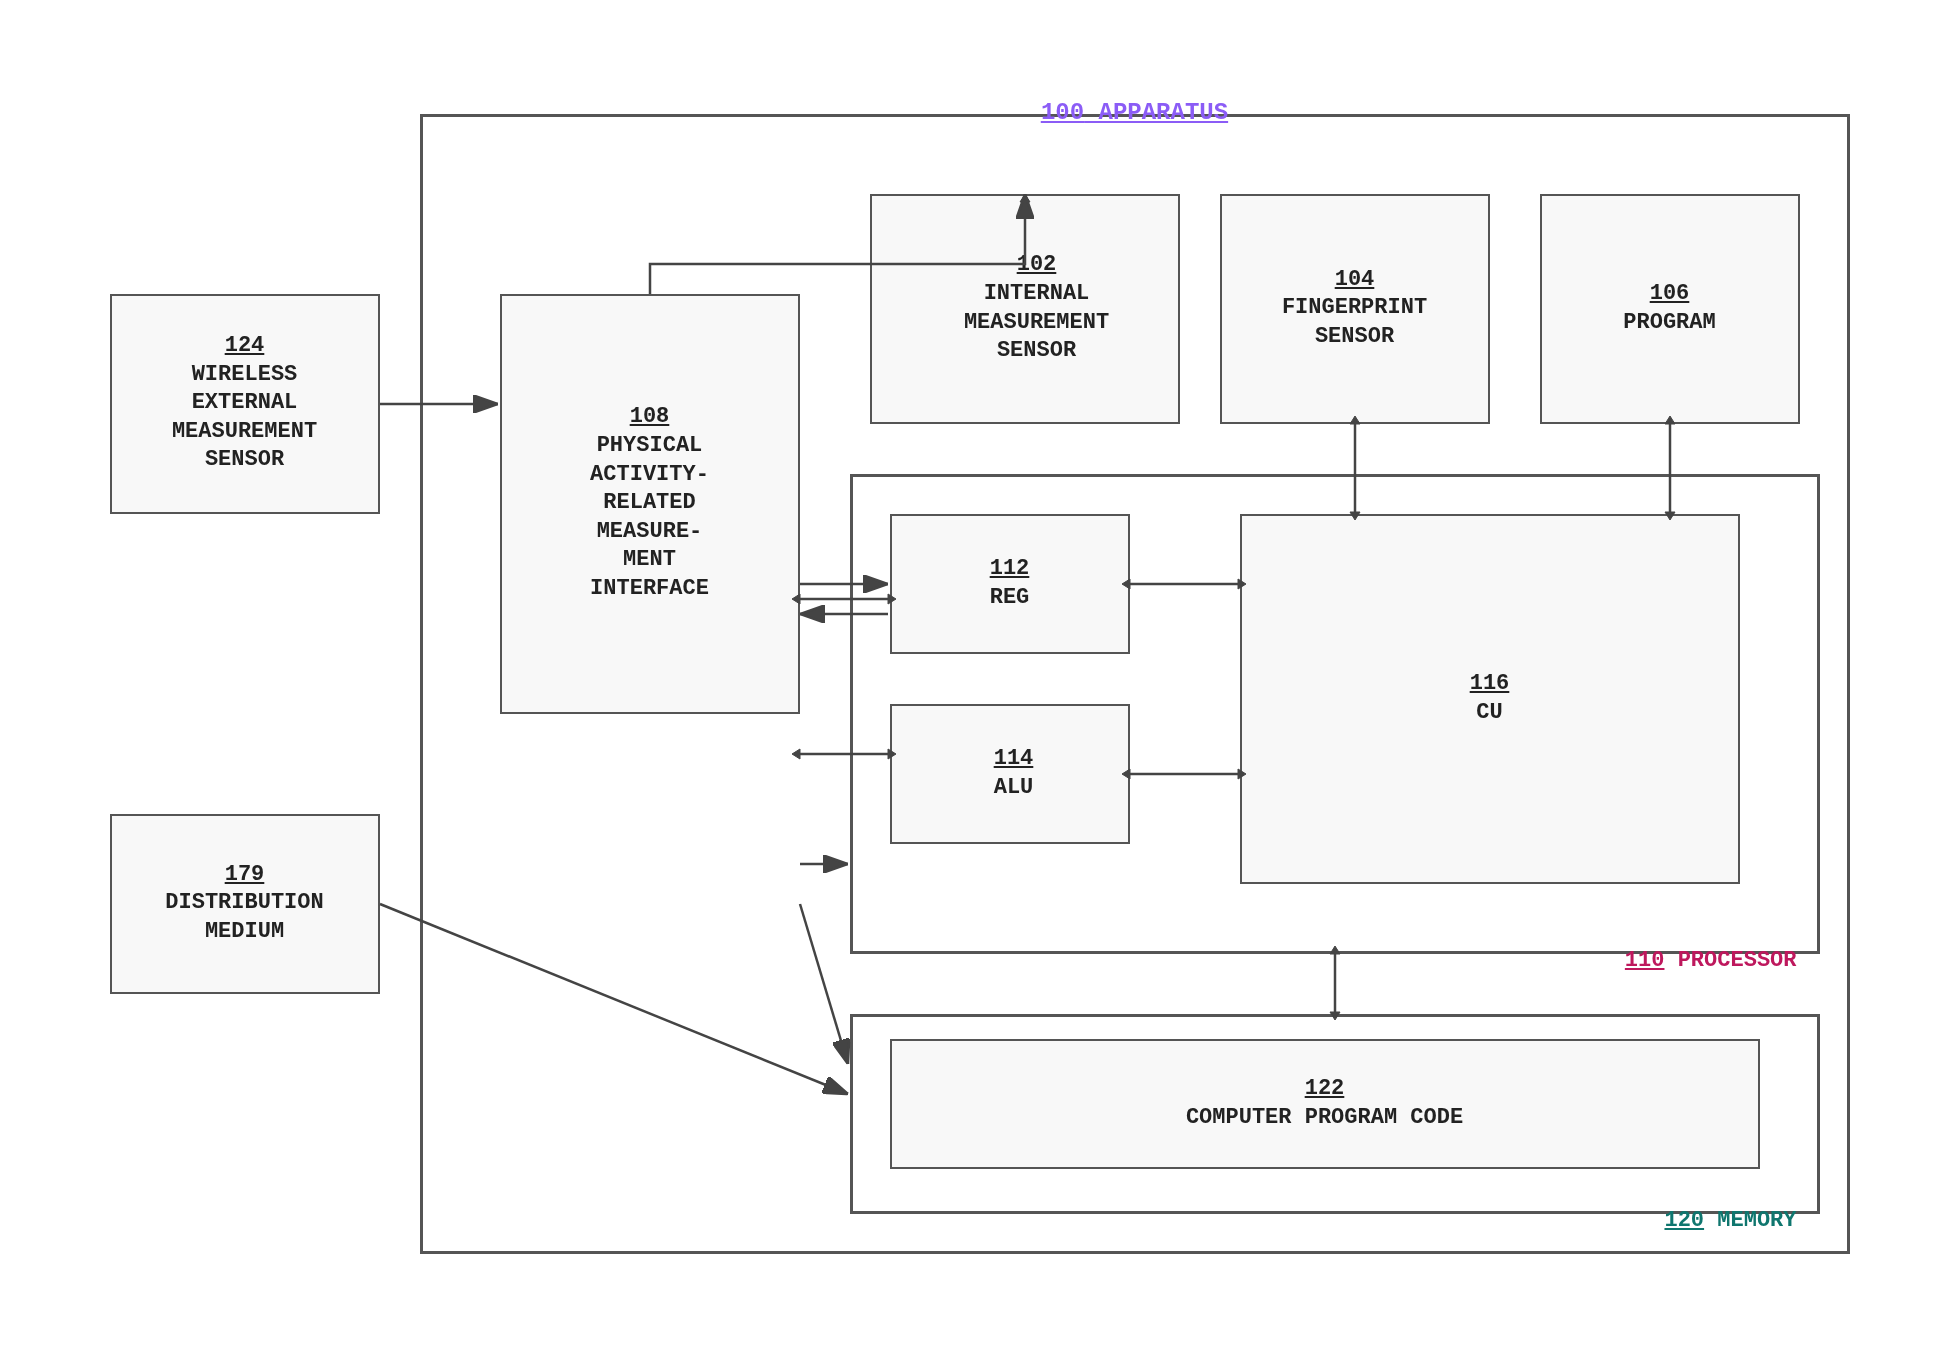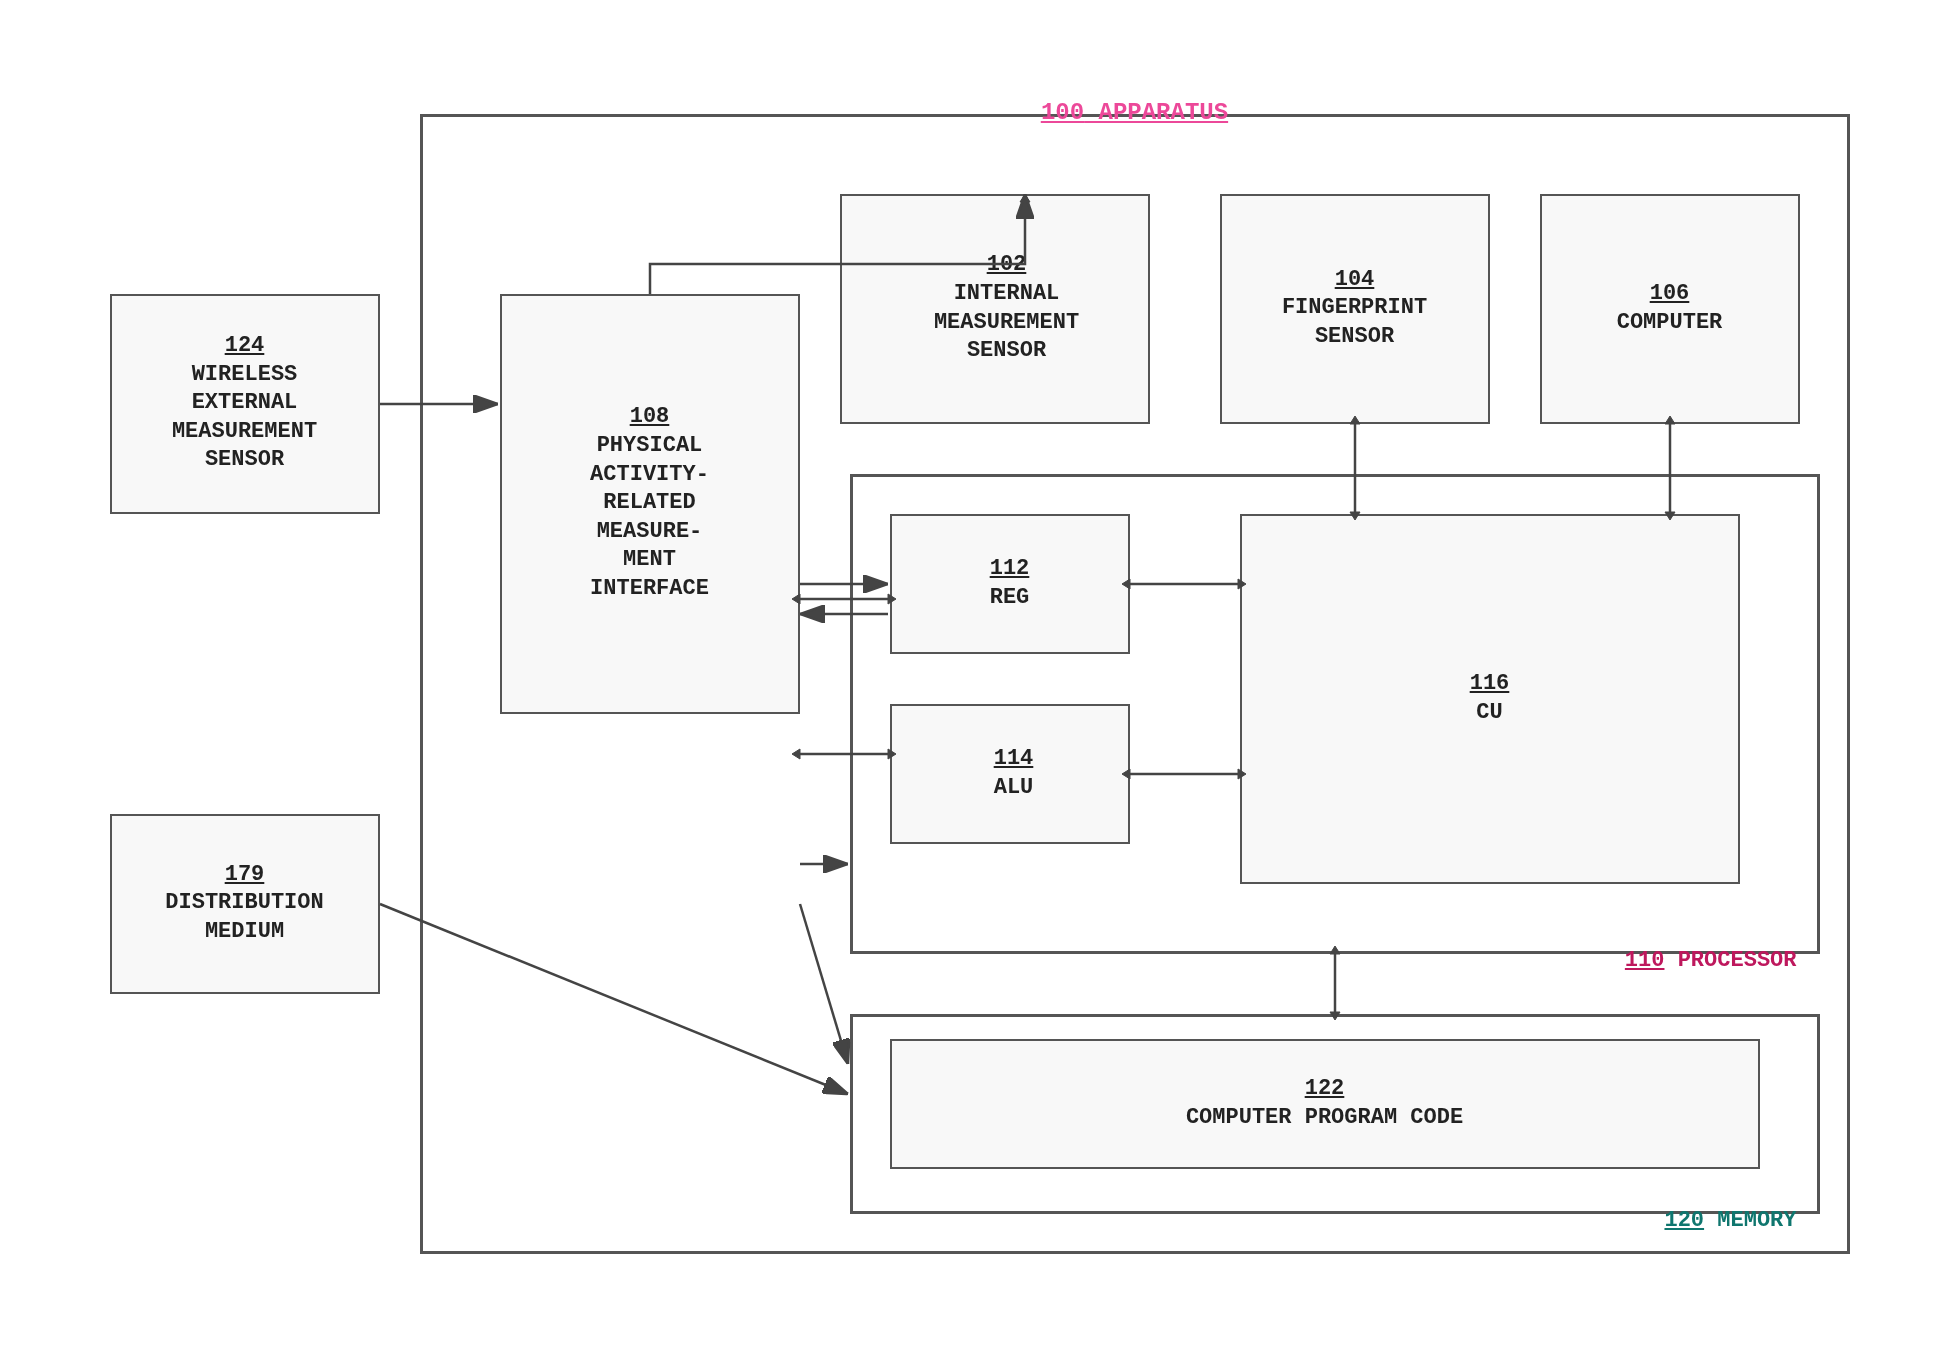--- a/index.html
+++ b/index.html
@@ -59,54 +59,54 @@
       fill: #444;
       stroke: #444;
     }
   </style>
 </head>
 <body>
 
 <div class="diagram-container">
 
   <div class="apparatus-outer" style="left:340px; top:60px; width:1430px; height:1140px;">
-    <span style="position:absolute; top:-18px; left:50%; transform:translateX(-50%); font-family:'Courier New',monospace; font-size:24px; font-weight:bold; text-decoration:underline; color:#ec4899; white-space:nowrap;">
+    <span style="position:absolute; top:-18px; left:50%; transform:translateX(-50%); font-family:'Courier New',monospace; font-size:24px; font-weight:bold; text-decoration:underline; color:#8b5cf6; white-space:nowrap;">
       <span style="text-decoration:underline;">100</span> APPARATUS
     </span>
   </div>
 
   <div class="box" style="left:30px; top:240px; width:270px; height:220px;">
     <span class="ref">124</span>
     <span>WIRELESS<br>EXTERNAL<br>MEASUREMENT<br>SENSOR</span>
   </div>
 
   <div class="box" style="left:30px; top:760px; width:270px; height:180px;">
     <span class="ref">179</span>
     <span>DISTRIBUTION<br>MEDIUM</span>
   </div>
 
   <div class="box" style="left:420px; top:240px; width:300px; height:420px;">
     <span class="ref">108</span>
     <span>PHYSICAL<br>ACTIVITY-<br>RELATED<br>MEASURE-<br>MENT<br>INTERFACE</span>
   </div>
 
 
-  <div class="box" style="left:760px; top:140px; width:310px; height:230px;padding-left:24px;">
+  <div class="box" style="left:790px; top:140px; width:310px; height:230px;padding-left:24px;">
     <span class="ref">102</span>
     <span>INTERNAL<br>MEASUREMENT<br>SENSOR</span>
   </div>
 
   <div class="box" style="left:1140px; top:140px; width:270px; height:230px;">
     <span class="ref">104</span>
     <span>FINGERPRINT<br>SENSOR</span>
   </div>
 
   <div class="box" style="left:1460px; top:140px; width:260px; height:230px;">
     <span class="ref">106</span>
-    <span>COMPUTER</span>
+    <span>PROGRAM</span>
   </div>
 
   <div class="apparatus-outer" style="left:770px; top:420px; width:970px; height:480px;">
     <span style="position:absolute; bottom:-22px; right:20px; font-family:'Courier New',monospace; font-size:22px; font-weight:bold; color:#be185d;">
       <span style="text-decoration:underline;">110</span> PROCESSOR
     </span>
   </div>
 
   <div class="box" style="left:810px; top:460px; width:240px; height:140px;">
     <span class="ref">112</span>

